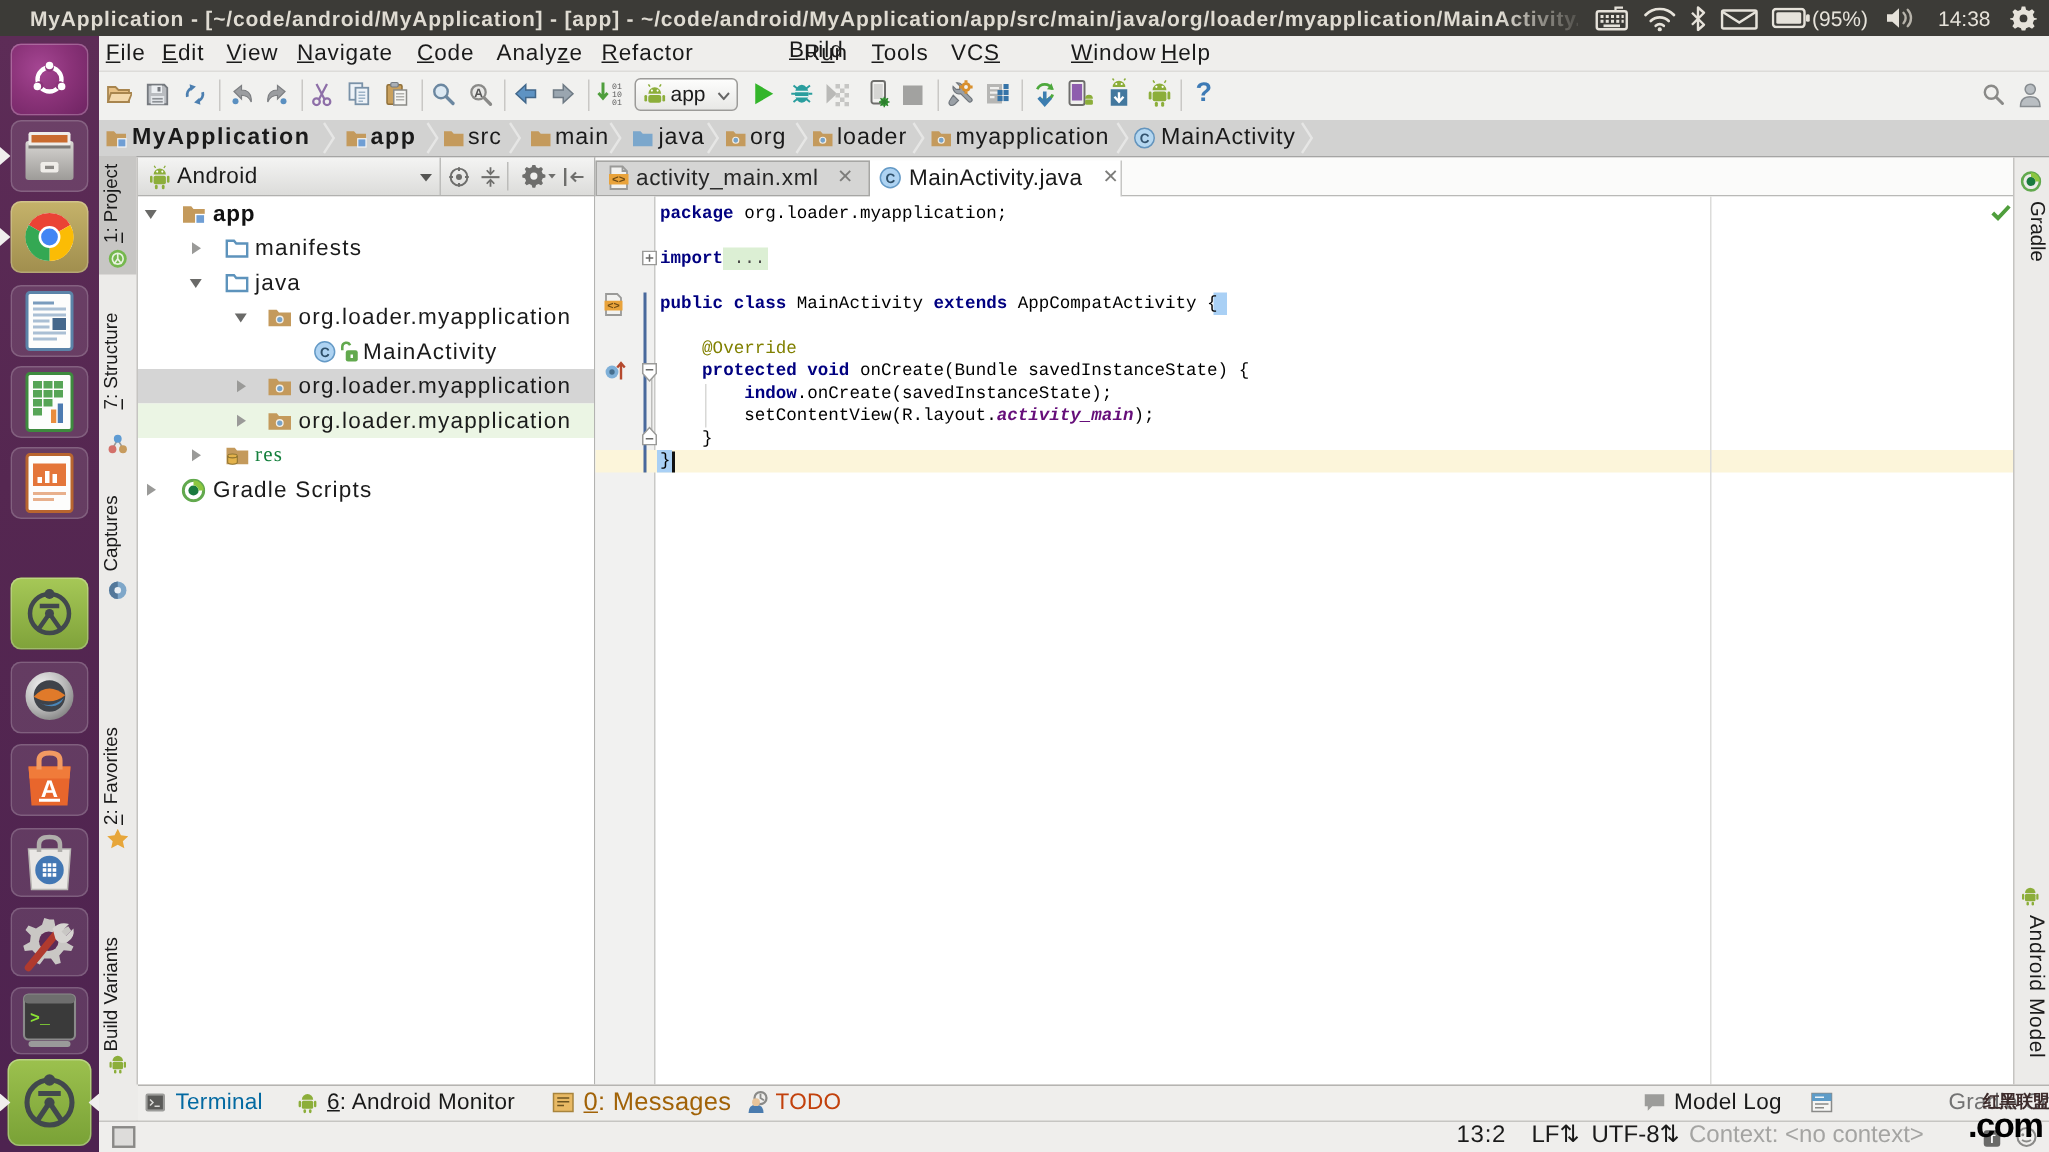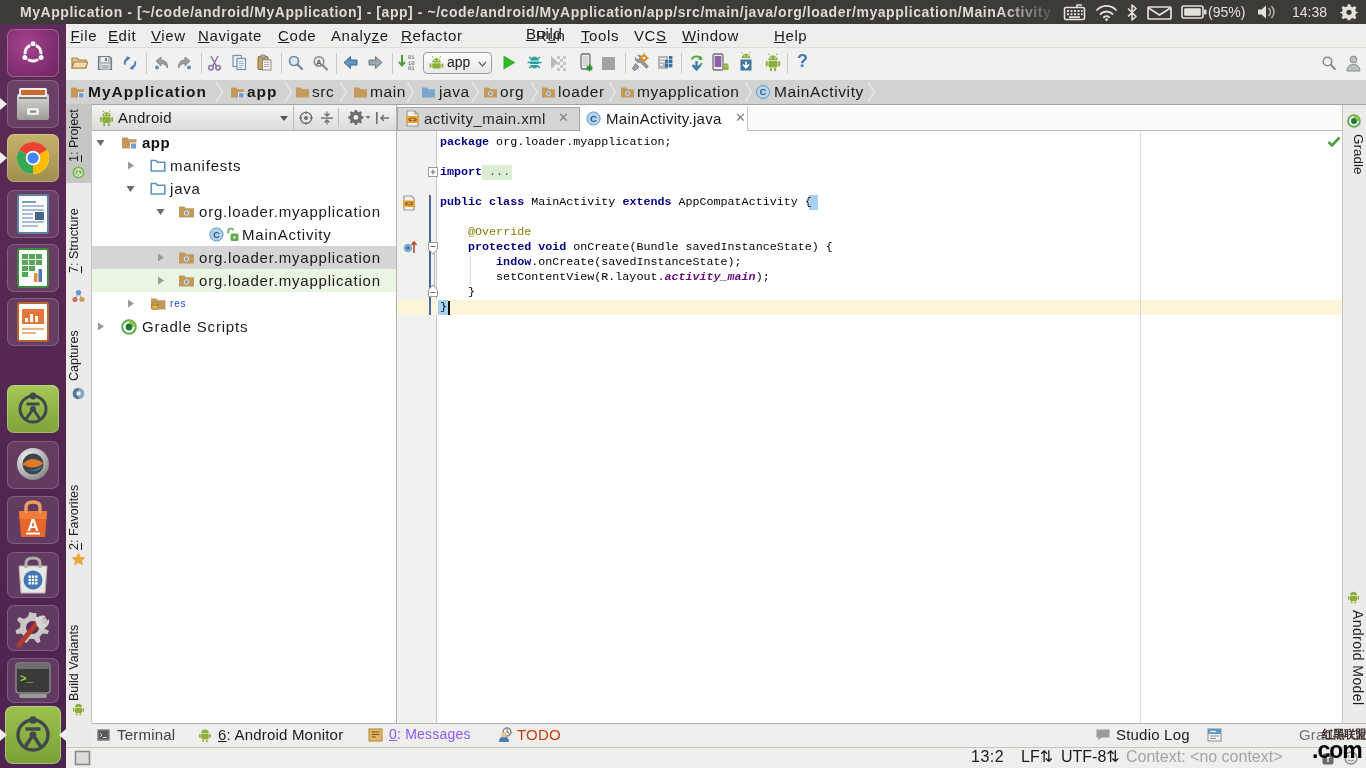--- a/index.html
+++ b/index.html
@@ -249,21 +249,21 @@
   <span class="abs" style="left:42px;top:3px;"><u>E</u>dit</span>
   <span class="abs" style="left:85px;top:3px;"><u>V</u>iew</span>
   <span class="abs" style="left:132px;top:3px;"><u>N</u>avigate</span>
   <span class="abs" style="left:212px;top:3px;"><u>C</u>ode</span>
   <span class="abs" style="left:265px;top:3px;">Analy<u>z</u>e</span>
   <span class="abs" style="left:335px;top:3px;"><u>R</u>efactor</span>
   <span class="abs" style="left:415px;top:1px;margin-left:45px;"><u>B</u>uild</span>
   <span class="abs" style="left:470px;top:3px;">R<u>u</u>n</span>
   <span class="abs" style="left:515px;top:3px;"><u>T</u>ools</span>
   <span class="abs" style="left:568px;top:3px;">VC<u>S</u></span>
-  <span class="abs" style="left:616px;top:3px;"><u>W</u>indow</span>
+  <span class="abs" style="left:648px;top:3px;"><u>W</u>indow</span>
   <span class="abs" style="left:708px;top:3px;"><u>H</u>elp</span>
 </div>
 
 <div class="abs" style="left:66px;top:48px;width:1300px;height:32px;background:#f1f1ef;"></div>
 
 <div class="abs" style="left:146px;top:53px;width:1px;height:21px;background:#c9c8c5;"></div>
 <div class="abs" style="left:201px;top:53px;width:1px;height:21px;background:#c9c8c5;"></div>
 <div class="abs" style="left:281px;top:53px;width:1px;height:21px;background:#c9c8c5;"></div>
 <div class="abs" style="left:336px;top:53px;width:1px;height:21px;background:#c9c8c5;"></div>
 <div class="abs" style="left:392px;top:53px;width:1px;height:21px;background:#c9c8c5;"></div>
@@ -720,21 +720,21 @@
  <path d="M8 1.2 A6.8 6.8 0 0 1 14.8 8 L11.4 8 A3.4 3.4 0 0 0 8 4.6 Z" fill="#8cc63f"></path>
 </svg>
 
 <div class="abs lbl" style="left:142px;top:131px;height:23px;line-height:23px;font-size:15px;font-weight:bold;color:#111;letter-spacing:0.5px;">app</div>
 <div class="abs lbl" style="left:170px;top:154px;height:23px;line-height:23px;font-size:15px;color:#1b1b1b;letter-spacing:0.8px;">manifests</div>
 <div class="abs lbl" style="left:170px;top:177px;height:23px;line-height:23px;font-size:15px;color:#1b1b1b;letter-spacing:0.8px;">java</div>
 <div class="abs lbl" style="left:199px;top:200px;height:23px;line-height:23px;font-size:15px;color:#1b1b1b;letter-spacing:0.8px;">org.loader.myapplication</div>
 <div class="abs lbl" style="left:242px;top:223px;height:23px;line-height:23px;font-size:15px;color:#1b1b1b;letter-spacing:0.8px;">MainActivity</div>
 <div class="abs lbl" style="left:199px;top:246px;height:23px;line-height:23px;font-size:15px;color:#1b1b1b;letter-spacing:0.8px;">org.loader.myapplication</div>
 <div class="abs lbl" style="left:199px;top:269px;height:23px;line-height:23px;font-size:15px;color:#1b1b1b;letter-spacing:0.8px;">org.loader.myapplication</div>
-<div class="abs lbl" style="left:170px;top:292px;height:23px;line-height:23px;font-size:10px;color:#1d4ed8;letter-spacing:0.8px;">res</div>
+<div class="abs lbl" style="left:170px;top:292px;height:23px;line-height:23px;font-size:14px;color:#15803d;letter-spacing:0.8px;font-family:Liberation Serif, serif;">res</div>
 <div class="abs lbl" style="left:142px;top:315px;height:23px;line-height:23px;font-size:15px;color:#1b1b1b;letter-spacing:0.8px;">Gradle Scripts</div>
 
 <div class="abs" style="left:1342px;top:105px;width:24px;height:618px;background:#ecebe9;border-left:1px solid #c5c4c1;box-sizing:border-box;"></div>
 <svg class="abs" style="left:1347px;top:114px;" width="14" height="14" viewBox="0 0 16 16">
  <circle cx="8" cy="8" r="6.8" fill="none" stroke="#62a94e" stroke-width="2"></circle>
  <circle cx="8" cy="8" r="3.4" fill="#1a7a3e"></circle>
  <path d="M8 1.2 A6.8 6.8 0 0 1 14.8 8 L11.4 8 A3.4 3.4 0 0 0 8 4.6 Z" fill="#8cc63f"></path>
 </svg>
 <div class="abs vdn lbl" style="left:1344px;top:131px;width:22px;height:46px;font-size:13.5px;color:#1a1a1a;text-align:center;">Gradle</div>
 <svg class="abs" style="left:1347px;top:590px;" width="13" height="14" viewBox="0 0 13 14">
@@ -830,48 +830,48 @@
  <path d="M1.5 6 L5 9.5 L12.5 1.5" fill="none" stroke="#4f9e3c" stroke-width="2.6"></path>
 </svg>
 
 <div class="abs" style="left:92px;top:723px;width:1274px;height:24px;background:#efeeec;border-top:1px solid #b5b4b1;box-sizing:border-box;"></div>
 <div class="abs" style="left:66px;top:723px;width:26px;height:24px;background:#ecebe9;"></div>
 <svg class="abs" style="left:96px;top:728px;" width="15" height="14" viewBox="0 0 15 14">
  <rect x="1" y="1" width="13" height="12" rx="1.5" fill="#9c9c9a"></rect>
  <rect x="2.4" y="2.4" width="10.2" height="9.2" fill="#5a5a58"></rect>
  <path d="M4 5 L6 7 L4 9 M7 9.5 L10.5 9.5" stroke="#d9d9d7" stroke-width="1" fill="none"></path>
 </svg>
-<div class="abs lbl" style="left:117px;top:723px;height:24px;line-height:23px;font-size:15px;color:#404040;letter-spacing:0.2px;">Terminal</div>
+<div class="abs lbl" style="left:117px;top:723px;height:24px;line-height:23px;font-size:15px;color:#0369a1;letter-spacing:0.2px;">Terminal</div>
 <svg class="abs" style="left:198px;top:727px;" width="14" height="16" viewBox="0 0 13 14">
  <g fill="#8cae3a">
   <path d="M6.5 1.8 A3.5 3.5 0 0 0 3 5.3 L10 5.3 A3.5 3.5 0 0 0 6.5 1.8 Z"></path>
   <rect x="3" y="5.9" width="7" height="5" rx="1"></rect>
   <rect x="1" y="5.9" width="1.5" height="4" rx="0.75"></rect>
         <rect x="10.5" y="5.9" width="1.5" height="4" rx="0.75"></rect>
   <rect x="4" y="11.2" width="1.6" height="2.4" rx="0.8"></rect>
         <rect x="7.4" y="11.2" width="1.6" height="2.4" rx="0.8"></rect>
  </g>
 </svg>
 <div class="abs lbl" style="left:218px;top:723px;height:24px;line-height:23px;font-size:15px;color:#1a1a1a;letter-spacing:0.2px;"><u>6</u>: Android Monitor</div>
 <svg class="abs" style="left:368px;top:728px;" width="15" height="14" viewBox="0 0 15 14">
  <rect x="1" y="1" width="13" height="12" fill="#e8b964" stroke="#a8843c" stroke-width="1"></rect>
  <path d="M3.5 4 L11.5 4 M3.5 6.5 L11.5 6.5 M3.5 9 L8 9" stroke="#6d5420" stroke-width="1.1"></path>
 </svg>
-<div class="abs lbl" style="left:389px;top:723px;height:24px;line-height:23px;font-size:14px;color:#8b5cf6;letter-spacing:0.2px;"><u>0</u>: Messages</div>
+<div class="abs lbl" style="left:389px;top:723px;height:24px;line-height:23px;font-size:17px;color:#a16207;letter-spacing:0.2px;"><u>0</u>: Messages</div>
 <svg class="abs" style="left:497px;top:727px;" width="16" height="16" viewBox="0 0 16 16">
  <circle cx="10" cy="5" r="4" fill="none" stroke="#8a8a88" stroke-width="1.5"></circle>
  <path d="M10 2.2 L10 5 L12.3 6.5" stroke="#8a8a88" stroke-width="1.2" fill="none"></path>
  <path d="M2 15 Q2 9.5 7 9.5 Q12 9.5 12 15 Z" fill="#4a7bae"></path>
  <circle cx="7" cy="7.8" r="2.6" fill="#e8c49a"></circle>
 </svg>
 <div class="abs lbl" style="left:517px;top:723px;height:24px;line-height:23px;font-size:15px;color:#c2410c;letter-spacing:0.2px;">TODO</div>
 <svg class="abs" style="left:1095px;top:728px;" width="16" height="14" viewBox="0 0 16 14">
  <path d="M1.5 1.5 L14.5 1.5 L14.5 9.5 L6.5 9.5 L3.5 12.5 L3.5 9.5 L1.5 9.5 Z" fill="#9c9c9a"></path>
 </svg>
-<div class="abs lbl" style="left:1116px;top:723px;height:24px;line-height:23px;font-size:15px;color:#1a1a1a;letter-spacing:0.2px;">Studio Log</div>
+<div class="abs lbl" style="left:1116px;top:723px;height:24px;line-height:23px;font-size:15px;color:#1a1a1a;letter-spacing:0.2px;">Model Log</div>
 <svg class="abs" style="left:1207px;top:728px;" width="15" height="14" viewBox="0 0 15 14">
  <rect x="1" y="1" width="13" height="12" fill="#f5f5f3" stroke="#8a8a88" stroke-width="1"></rect>
  <rect x="1" y="1" width="13" height="5" fill="#5e9cc8"></rect>
  <path d="M3 3.5 L9 3.5" stroke="#eef4f8" stroke-width="1.1"></path>
  <path d="M3 8 L12 8 M3 10.5 L9 10.5" stroke="#8a8a88" stroke-width="1.1"></path>
 </svg>
 <div class="abs lbl" style="left:1299px;top:723px;height:24px;line-height:23px;font-size:15px;color:#737373;letter-spacing:0.2px;">Gradle Console</div>
 
 <div class="abs" style="left:66px;top:747px;width:1300px;height:21px;background:#efeeec;border-top:1px solid #c6c5c2;box-sizing:border-box;"></div>
 <div class="abs lbl" style="left:971px;top:747px;height:21px;line-height:20px;font-size:16px;color:#1a1a1a;letter-spacing:0.5px;">13:2</div>

